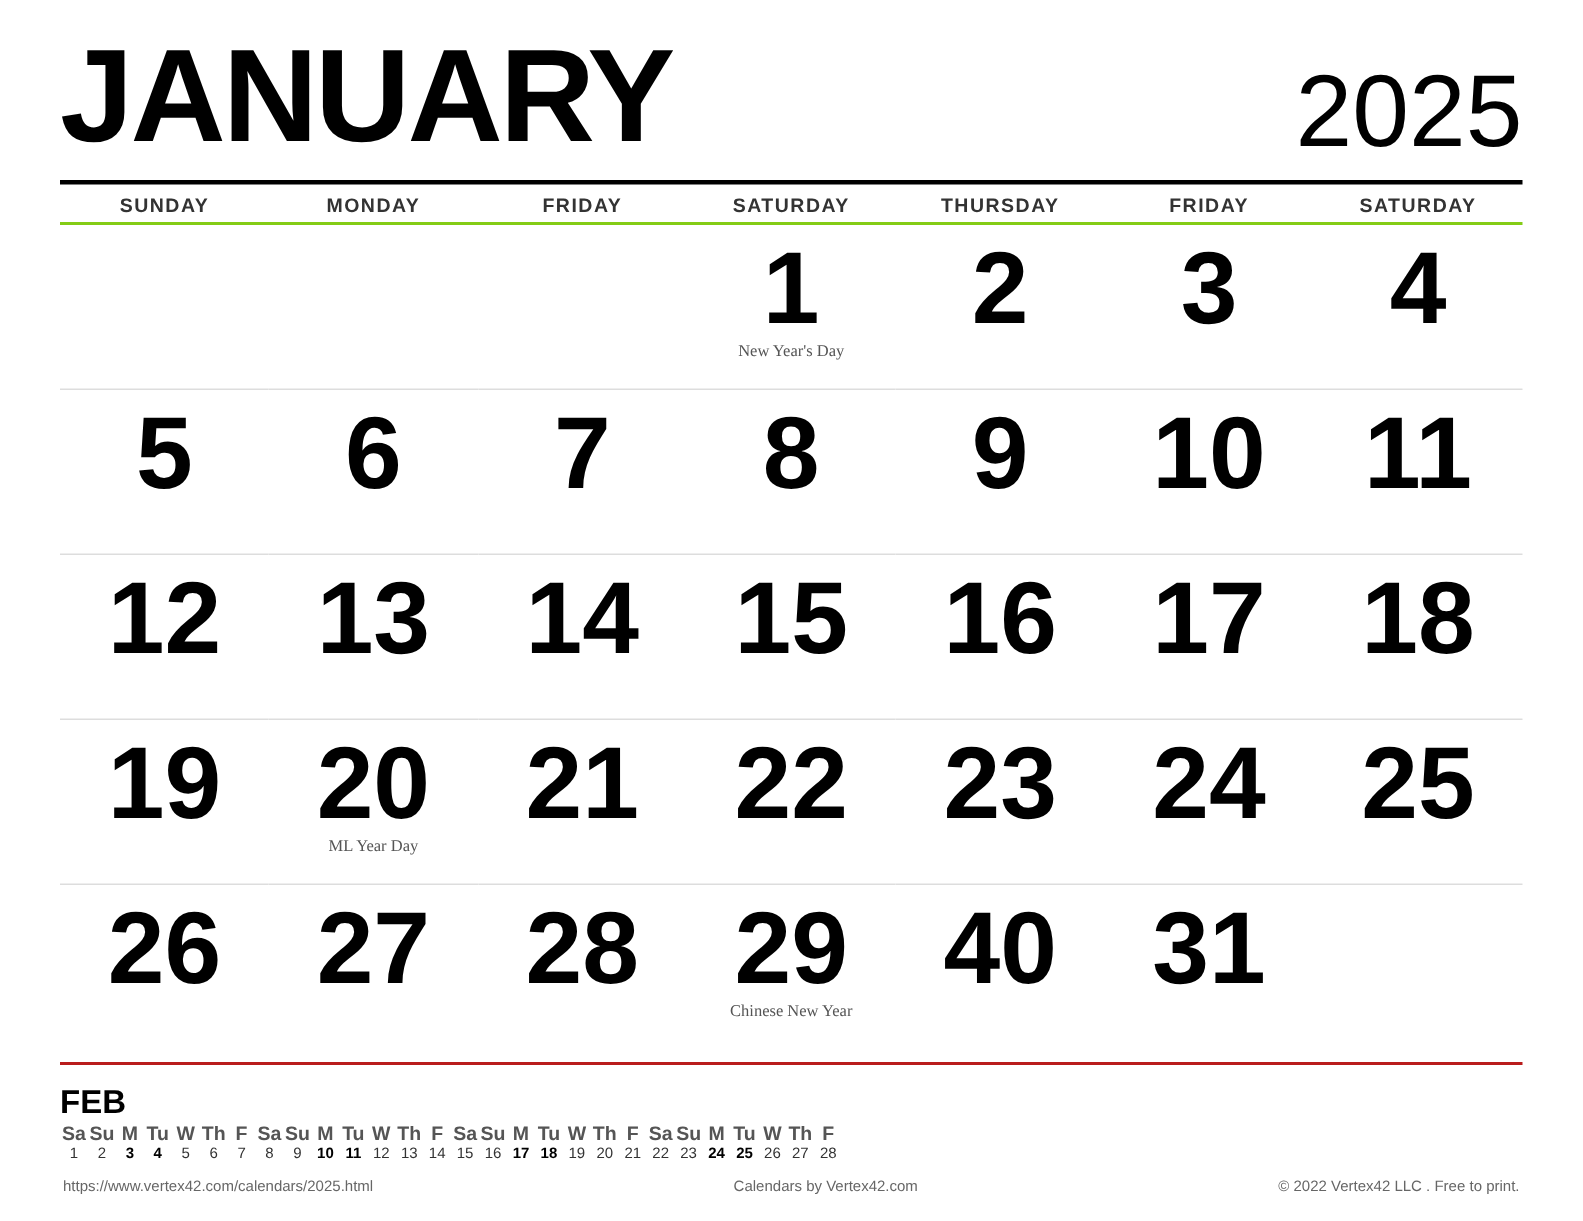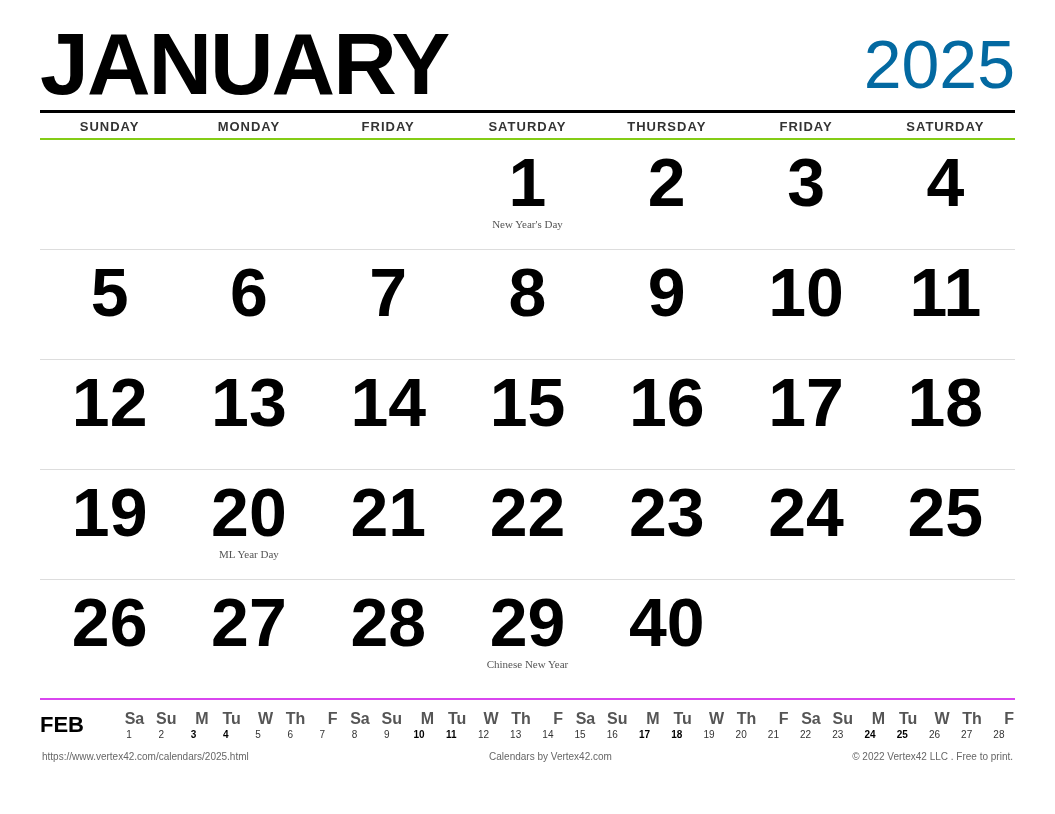--- a/index.html
+++ b/index.html
@@ -16,37 +16,37 @@
       width: 1055px;
       min-height: 814px;
       background: #fff;
       padding: 20px 40px 10px 40px;
       position: relative;
     }
 
     .header {
       display: flex;
       justify-content: space-between;
-      align-items: center;
-      margin-bottom: 2px;
+      align-items: flex-end;
+      margin-bottom: 12px;
     }
 
     .month-title {
       font-size: 88px;
       font-weight: 900;
       color: #000;
       font-family: 'Arial Black', 'Arial Narrow', Arial, sans-serif;
       letter-spacing: -2px;
       line-height: 1;
     }
 
     .year-title {
       font-size: 68px;
       font-weight: 400;
-      color: #0369a1;
+      color: #000000;
       font-family: Arial, sans-serif;
       line-height: 1;
     }
 
     .divider {
       border: none;
       border-top: 3px solid #000;
       margin-bottom: 0;
     }
 
@@ -95,41 +95,42 @@
       font-family: Liberation Serif, serif;
       display: block;
     }
 
     .empty-cell {
       min-height: 110px;
     }
 
     
     .mini-section {
-      border-top: 2px solid #d946ef;
+      border-top: 2px solid #b91c1c;
       margin-top: 8px;
       padding: 10px 0 4px 0;
       display: flex;
       align-items: flex-start;
       gap: 0;
+      flex-direction: column;
     }
 
     .mini-month-label {
       font-size: 22px;
       font-weight: 900;
       color: #000;
       font-family: 'Arial Black', Arial, sans-serif;
       margin-right: 18px;
       padding-top: 2px;
       min-width: 55px;
     }
 
     .mini-header-cell {
-      text-align: right;
-      font-size: 16px;
+      text-align: center;
+      font-size: 13px;
       font-weight: 700;
       color: #555;
       font-family: Arial, sans-serif;
       padding: 0 1px;
     }
 
     .mini-day-cell {
       text-align: center;
       font-size: 10px;
       color: #333;
@@ -338,20 +339,25 @@
       </div>
       <div class="calendar-cell row5">
         <div class="cell-inner">
           <span class="day-number">29</span>
           <span class="holiday-label">Chinese New Year</span>
         </div>
       </div>
       <div class="calendar-cell row5">
         <div class="cell-inner">
           <span class="day-number">40</span>
+        </div>
+      </div>
+      <div class="calendar-cell row5">
+        <div class="cell-inner">
+          <span class="day-number">31</span>
         </div>
       </div>
       <div class="calendar-cell row5 empty-cell"></div>
     </div>
 
   <div class="mini-section">
     <span class="mini-month-label">FEB</span>
     <div style="flex:1;" id="mini-cal">
     <div style="display: grid; grid-template-columns: repeat(28, 1fr); gap: 0px;">
           <div class="mini-header-cell">Sa</div>

